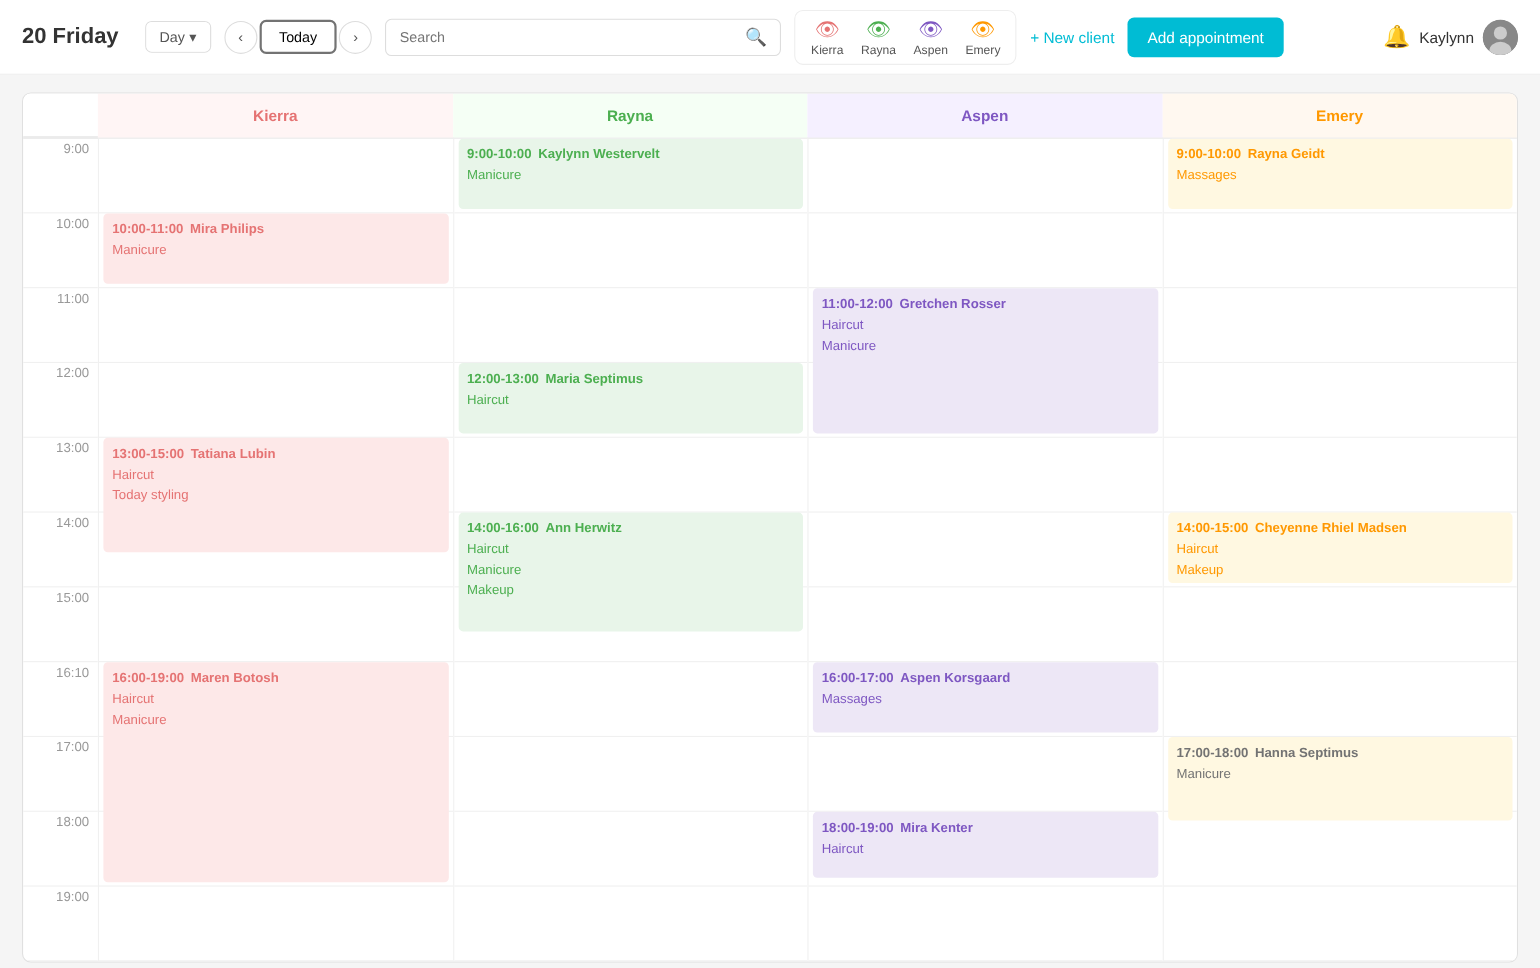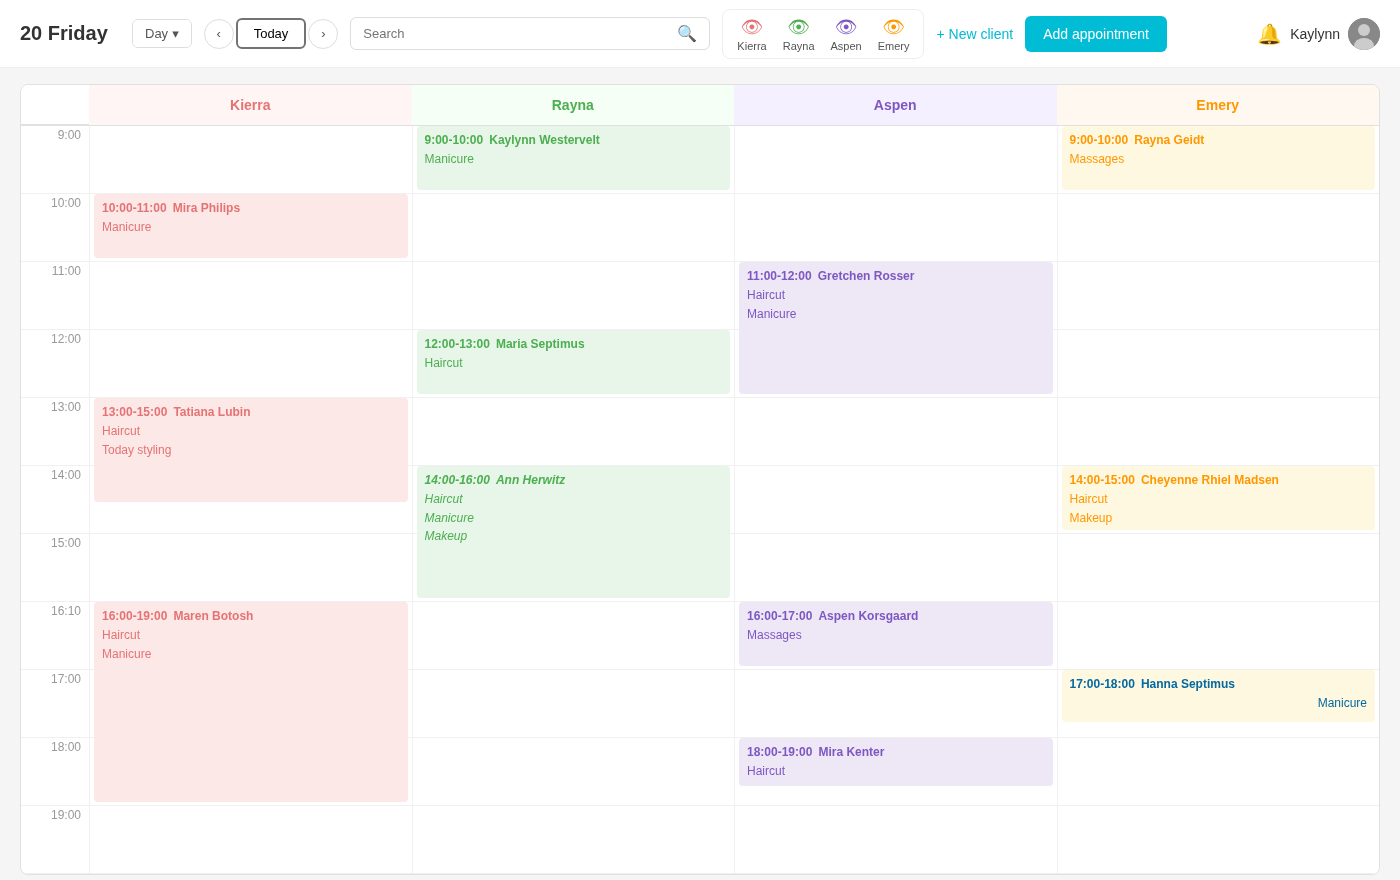--- a/index.html
+++ b/index.html
@@ -205,21 +205,21 @@
               </div>
               <div style="margin-top: 2px;">Manicure</div>
             </div>
             <div class="appt-block" style="top: 204px; height: 64px; background: rgb(232, 245, 233); color: rgb(76, 175, 80); position: absolute; left: 4px; right: 4px; border-radius: 4px; padding: 6px 8px; font-size: 12px; line-height: 1.4; z-index: 1;">
               <div class="appt-header">
                 <span style="font-weight: 600;">12:00-13:00</span>
                 <span style="font-weight: 600; margin-left: 4px;">Maria Septimus</span>
               </div>
               <div style="margin-top: 2px;">Haircut</div>
             </div>
-            <div class="appt-block" style="top: 340px; height: 132px; background: rgb(232, 245, 233); color: rgb(76, 175, 80); position: absolute; left: 4px; right: 4px; border-radius: 4px; padding: 6px 8px; font-size: 12px; line-height: 1.4; z-index: 1; font-style: italic;">
+            <div class="appt-block" style="top: 340px; height: 108px; background: rgb(232, 245, 233); color: rgb(76, 175, 80); position: absolute; left: 4px; right: 4px; border-radius: 4px; padding: 6px 8px; font-size: 12px; line-height: 1.4; z-index: 1;">
               <div class="appt-header">
                 <span style="font-weight: 600;">14:00-16:00</span>
                 <span style="font-weight: 600; margin-left: 4px;">Ann Herwitz</span>
               </div>
               <div style="margin-top: 2px;">Haircut</div>
               <div style="margin-top: 2px;">Manicure</div>
               <div style="margin-top: 2px;">Makeup</div>
             </div>
           </div>
         <div class="staff-col-inner aspen-col" id="col-aspen" style="position:relative;">
@@ -242,21 +242,21 @@
               <div style="margin-top: 2px;">Haircut</div>
               <div style="margin-top: 2px;">Manicure</div>
             </div>
             <div class="appt-block" style="top: 476px; height: 64px; background: rgb(237, 231, 246); color: rgb(126, 87, 194); position: absolute; left: 4px; right: 4px; border-radius: 4px; padding: 6px 8px; font-size: 12px; line-height: 1.4; z-index: 1;">
               <div class="appt-header">
                 <span style="font-weight: 600;">16:00-17:00</span>
                 <span style="font-weight: 600; margin-left: 4px;">Aspen Korsgaard</span>
               </div>
               <div style="margin-top: 2px;">Massages</div>
             </div>
-            <div class="appt-block" style="top: 612px; height: 48px; background: rgb(237, 231, 246); color: rgb(126, 87, 194); position: absolute; left: 4px; right: 4px; border-radius: 4px; padding: 6px 8px; font-size: 12px; line-height: 1.4; z-index: 1;">
+            <div class="appt-block" style="top: 612px; height: 60px; background: rgb(237, 231, 246); color: rgb(126, 87, 194); position: absolute; left: 4px; right: 4px; border-radius: 4px; padding: 6px 8px; font-size: 12px; line-height: 1.4; z-index: 1;">
               <div class="appt-header">
                 <span style="font-weight: 600;">18:00-19:00</span>
                 <span style="font-weight: 600; margin-left: 4px;">Mira Kenter</span>
               </div>
               <div style="margin-top: 2px;">Haircut</div>
             </div>
           </div>
         <div class="staff-col-inner emery-col" id="col-emery" style="position:relative;">
             <div class="row-line"></div>
             <div class="row-line"></div>
@@ -277,21 +277,21 @@
               <div style="margin-top: 2px;">Massages</div>
             </div>
             <div class="appt-block" style="top: 340px; height: 64px; background: rgb(255, 248, 225); color: rgb(255, 152, 0); position: absolute; left: 4px; right: 4px; border-radius: 4px; padding: 6px 8px; font-size: 12px; line-height: 1.4; z-index: 1;">
               <div class="appt-header">
                 <span style="font-weight: 600;">14:00-15:00</span>
                 <span style="font-weight: 600; margin-left: 4px;">Cheyenne Rhiel Madsen</span>
               </div>
               <div style="margin-top: 2px;">Haircut</div>
               <div style="margin-top: 2px;">Makeup</div>
             </div>
-            <div class="appt-block" style="top: 544px; height: 52px; background: rgb(255, 248, 225); color: #0369a1; position: absolute; left: 4px; right: 4px; border-radius: 4px; padding: 6px 8px; font-size: 12px; line-height: 1.4; z-index: 1; text-align: right;">
+            <div class="appt-block" style="top: 544px; height: 76px; background: rgb(255, 248, 225); color: #737373; position: absolute; left: 4px; right: 4px; border-radius: 4px; padding: 6px 8px; font-size: 12px; line-height: 1.4; z-index: 1;">
               <div class="appt-header">
                 <span style="font-weight: 600;">17:00-18:00</span>
                 <span style="font-weight: 600; margin-left: 4px;">Hanna Septimus</span>
               </div>
               <div style="margin-top: 2px;">Manicure</div>
             </div>
           </div>
       </div>
     </div>
 

